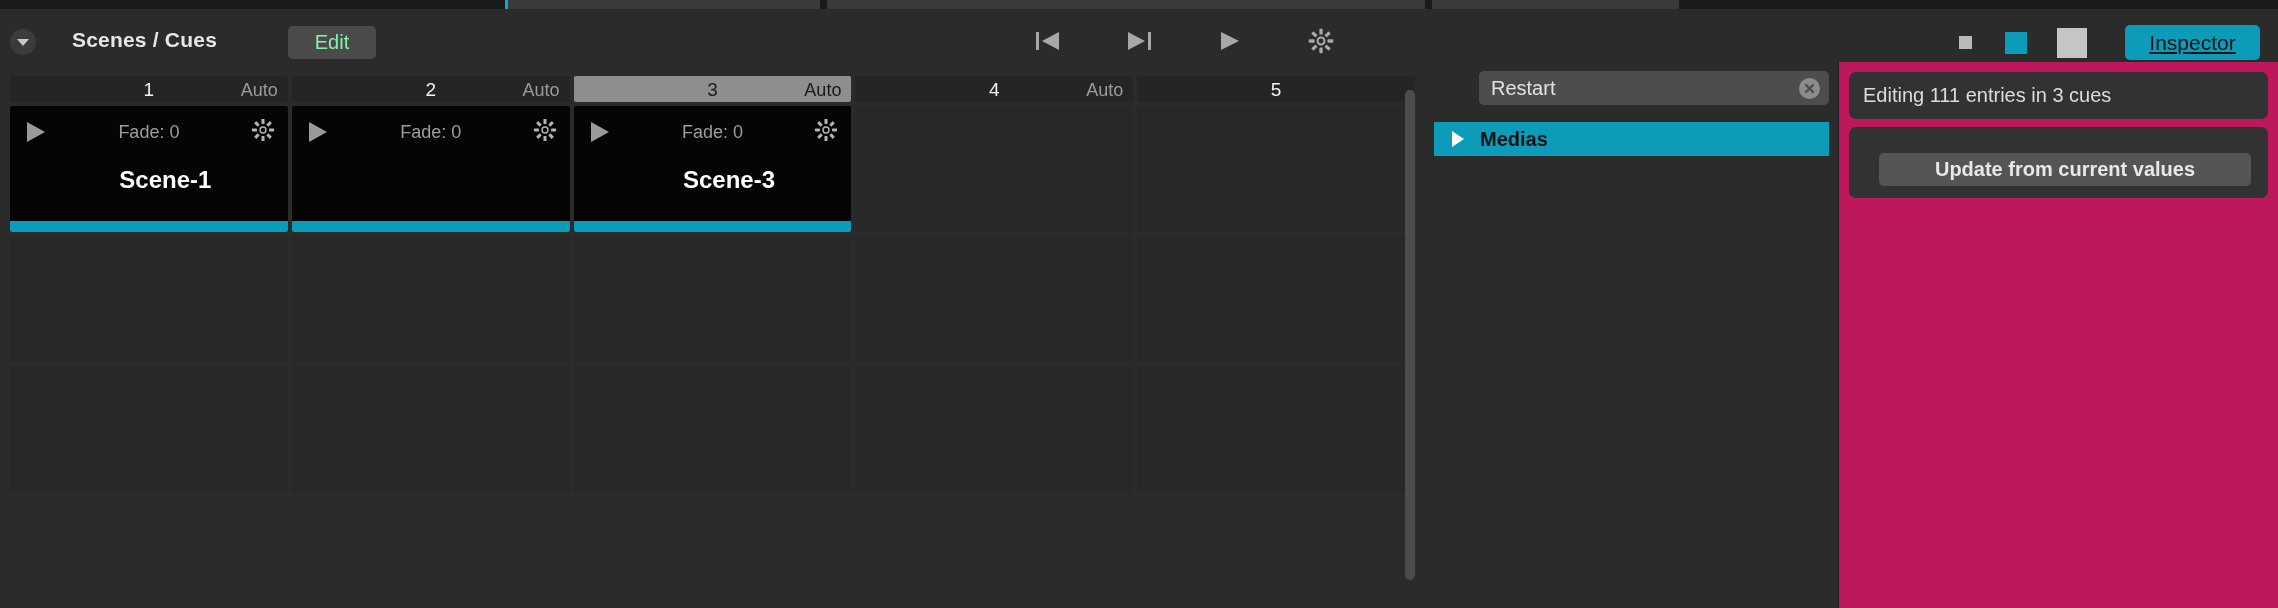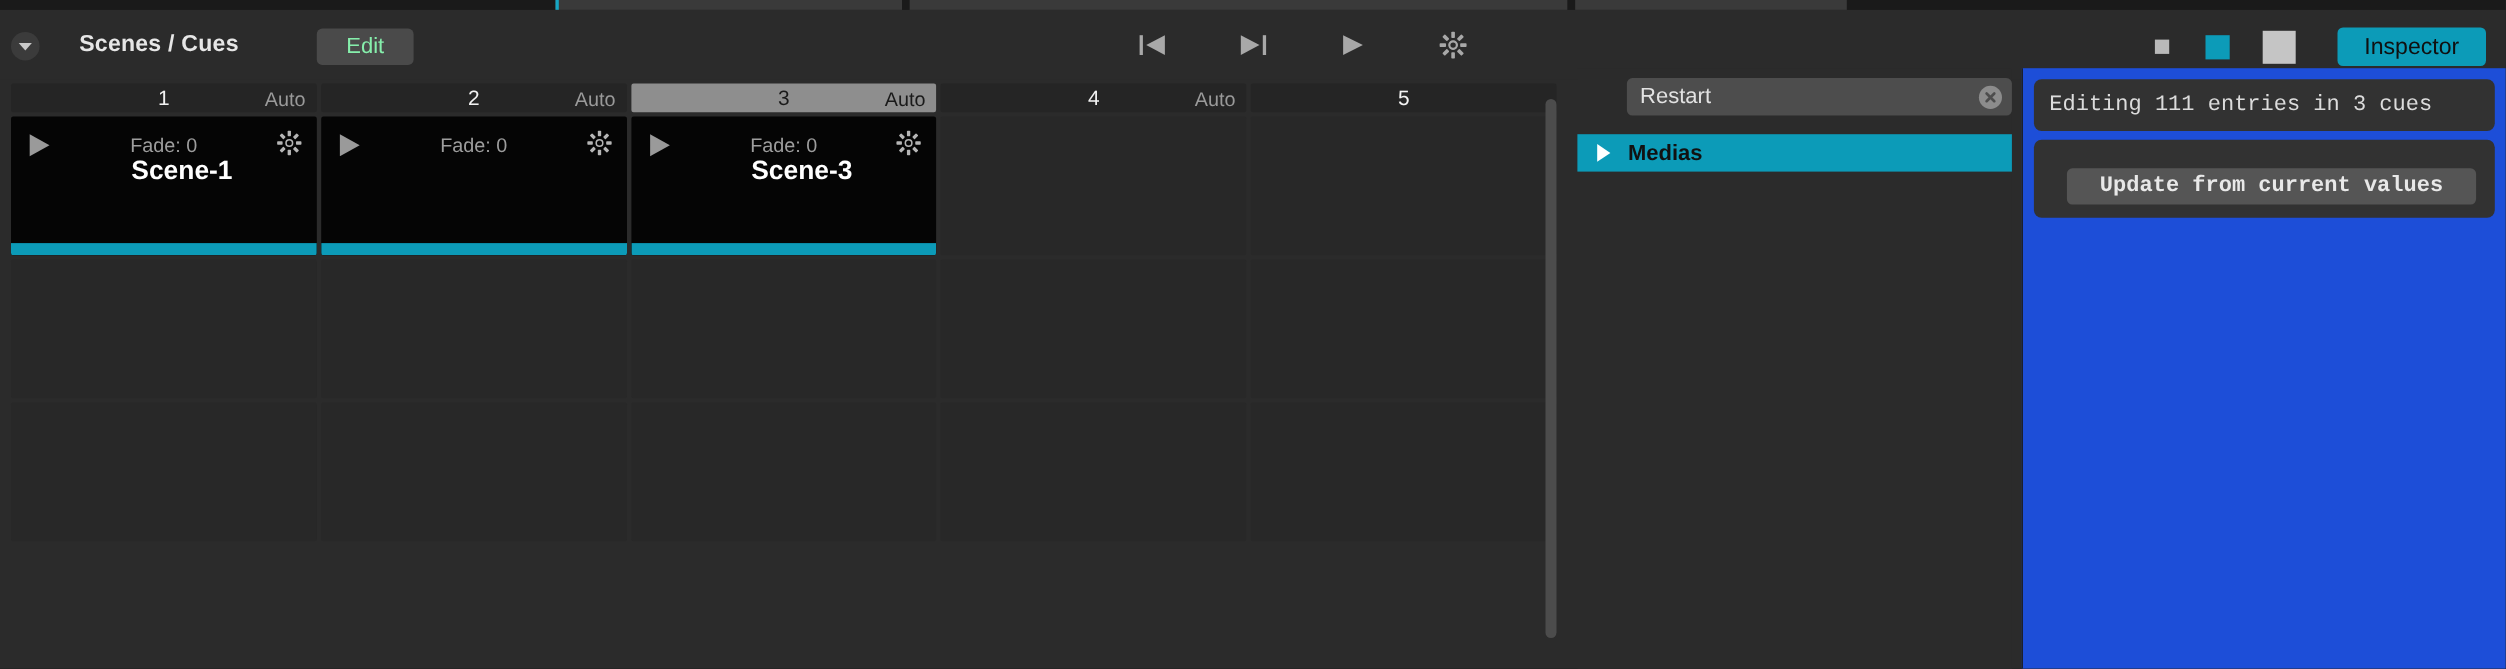--- a/index.html
+++ b/index.html
@@ -43,21 +43,21 @@
           justify-content: center; cursor: pointer; }
 
   .right-ctl { position: absolute; right: 18px; top: 16px; display: flex;
                align-items: center; gap: 0; }
   .sq { cursor: pointer; }
   .sq-s { width: 13px; height: 13px; background: #b9b9b9; margin-right: 33px; }
   .sq-m { width: 22px; height: 22px; background: #0c9bb8; margin-right: 30px; }
   .sq-l { width: 30px; height: 30px; background: #c5c5c5; margin-right: 38px; }
   .inspector-btn { width: 135px; height: 35px; background: #0c9bb8; border-radius: 5px;
                    color: #101010; font-size: 21px; display: flex; align-items: center;
-                   justify-content: center; cursor: pointer; }
+                   justify-content: center; cursor: pointer; text-decoration: underline; }
 
   
   .grid-area { position: absolute; left: 10px; top: 76px; width: 1405px; height: 532px; }
   .col-headers { position: absolute; left: 0; top: 0; width: 1405px; height: 26px;
                  display: flex; gap: 4px; }
   .col-head { width: 303px; height: 26px; background: #252525; border-radius: 2px;
               position: relative; cursor: pointer; }
   .col-head.sel { background: #8e8e8e; }
   .ch-num { position: absolute; left: 0; right: 0; top: 3px; text-align: center;
             font-size: 19px; color: #f2f2f2; }
@@ -70,21 +70,21 @@
   .cell { width: 303px; height: 126px; background: #272727; border-radius: 2px;
           position: relative; cursor: pointer; }
   .cell.empty { background: #282828; }
 
   .scene-card { width: 303px; height: 126px; background: #050505; border-radius: 2px;
                 position: relative; overflow: hidden; cursor: pointer; }
   .sc-play { position: absolute; left: 14px; top: 14px; cursor: pointer; }
   .sc-fade { position: absolute; left: 0; right: 0; top: 16px; text-align: center;
              font-size: 18px; color: #9d9d9d; }
   .sc-gear { position: absolute; right: 12px; top: 11px; cursor: pointer; }
-  .sc-name { position: absolute; left: 0; right: 0; top: 36px; text-align: center;
+  .sc-name { position: absolute; left: 0; right: 0; top: 60px; text-align: center;
              font-size: 24px; font-weight: bold; color: #ffffff; padding-left: 33px; }
   .sc-bar { position: absolute; left: 0; bottom: 0; width: 100%; height: 11px;
             background: #0c9bb8; }
 
   .vscroll { position: absolute; left: 1404px; top: 82px; width: 12px; height: 520px; }
   .vscroll .thumb { position: absolute; left: 1px; top: 8px; width: 10px; height: 490px;
                     background: #4c4c4c; border-radius: 5px; cursor: pointer; }
 
   
   .list-panel { position: absolute; left: 1434px; top: 62px; width: 395px; height: 546px;
@@ -96,21 +96,21 @@
                border-radius: 11px; background: #8c8c8c; display: flex;
                align-items: center; justify-content: center; cursor: pointer; }
   .list-row { position: absolute; left: 0; top: 60px; width: 395px; height: 34px;
               background: #0c9bb8; display: flex; align-items: center; cursor: pointer; }
   .lr-tri { margin-left: 18px; width: 0; height: 0; border-top: 8px solid transparent;
             border-bottom: 8px solid transparent; border-left: 12px solid #ffffff; }
   .lr-label { margin-left: 16px; font-size: 20px; font-weight: bold; color: #111111; }
 
   
   .inspector { position: absolute; left: 1838px; top: 62px; width: 440px; height: 546px;
-               background: #1d4ed8; border-left: 1px solid #1c1c1c; padding: 10px; font-family: Liberation Mono, monospace; }
+               background: #be185d; border-left: 1px solid #1c1c1c; padding: 10px; }
   .insp-box { background: #323232; border-radius: 7px; padding: 12px 14px; }
   .insp-info { font-size: 20px; color: #dcdcdc; }
   .insp-box2 { background: #323232; border-radius: 7px; margin-top: 8px; padding: 12px 14px; }
   .value-row { display: flex; align-items: center; gap: 14px; }
   .value-label { font-size: 20px; color: #dcdcdc; }
   .value-check { width: 19px; height: 19px; background: #464646; border-radius: 4px;
                  cursor: pointer; }
   .update-btn { margin-top: 14px; margin-left: 16px; width: 372px; height: 33px;
                 background: #555555; border-radius: 5px; color: #e8e8e8; font-size: 20px;
                 font-weight: bold; display: flex; align-items: center;

